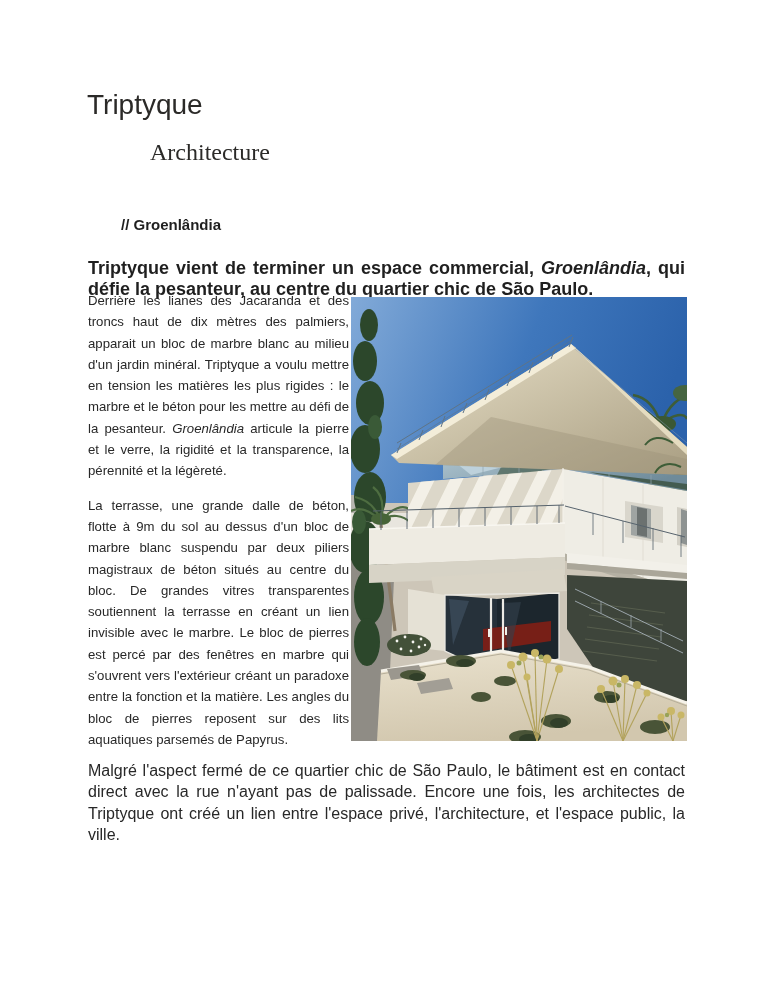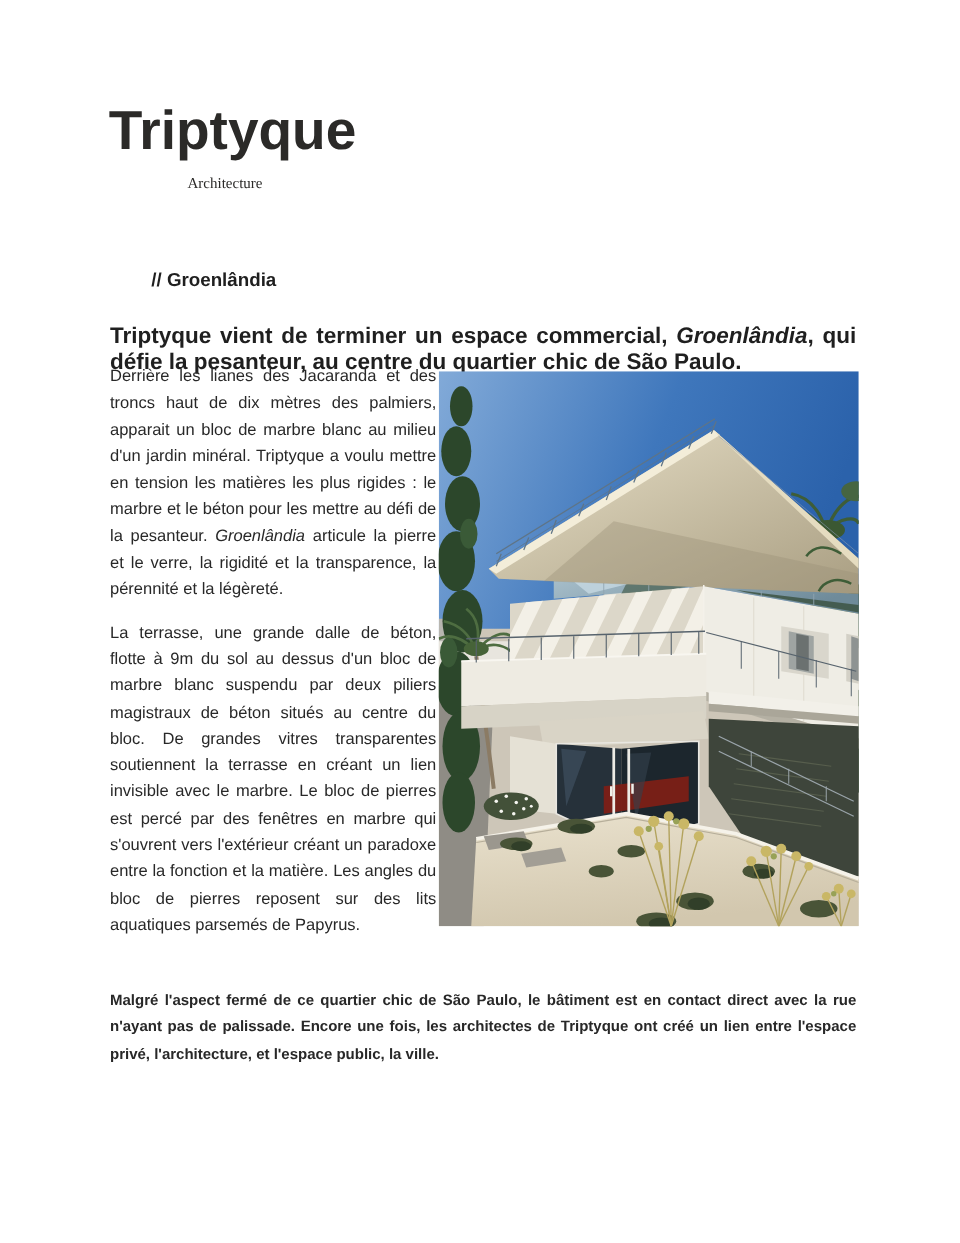--- a/index.html
+++ b/index.html
@@ -1,41 +1,41 @@
 <!DOCTYPE html>
 <html><head>
 <meta charset="utf-8">
 <style>
   html,body{margin:0;padding:0;background:#ffffff;}
   body{width:768px;height:994px;overflow:hidden;
        font-family:"Liberation Sans", sans-serif;color:#282828;}
   .page{position:relative;width:768px;height:994px;background:#ffffff;}
 
-  .logo-name{position:absolute;left:87px;top:82px;font-size:44px;line-height:46px;
-             color:#2b2a28;letter-spacing:0px;font-weight:700;text-align:center;}
+  .logo-name{position:absolute;left:87px;top:82px;font-size:28px;line-height:46px;
+             color:#2b2a28;letter-spacing:0px;font-weight:400;text-align:center;}
   .logo-tagline{position:absolute;left:150px;top:139px;
-                font-family:"Liberation Serif", serif;font-size:12px;color:#2b2a28;}
+                font-family:"Liberation Serif", serif;font-size:24px;color:#2b2a28;}
 
   .heading{position:absolute;left:88px;top:204px;font-size:15px;font-weight:700;
            color:#1f1f1f;margin-left:33px;}
 
   .intro{position:absolute;left:88px;top:240px;width:597px;font-size:18px;
          font-weight:700;line-height:21.3px;text-align:justify;color:#1f1f1f;}
   .intro .em{font-style:italic;}
 
   .left-col{position:absolute;left:88px;top:290px;width:261px;font-size:13.2px;
             line-height:21.3px;text-align:justify;}
   .left-col p{margin:0 0 13px 0;}
   .left-col .em{font-style:italic;}
 
   .photo{position:absolute;left:351px;top:297px;width:336px;height:444px;margin:0;}
   .photo svg{display:block;width:336px;height:444px;}
 
-  .closing{position:absolute;left:88px;top:778px;width:597px;font-size:12px;
-           line-height:21.3px;text-align:justify;font-weight:bold;}
+  .closing{position:absolute;left:88px;top:744px;width:597px;font-size:16px;
+           line-height:21.3px;text-align:justify;}
 </style>
 </head>
 <body>
 
 <div class="page">
 
   <div class="logo-name">Triptyque</div>
   <div class="logo-tagline">Architecture</div>
 
   <h2 class="heading">// Groenlândia</h2>

